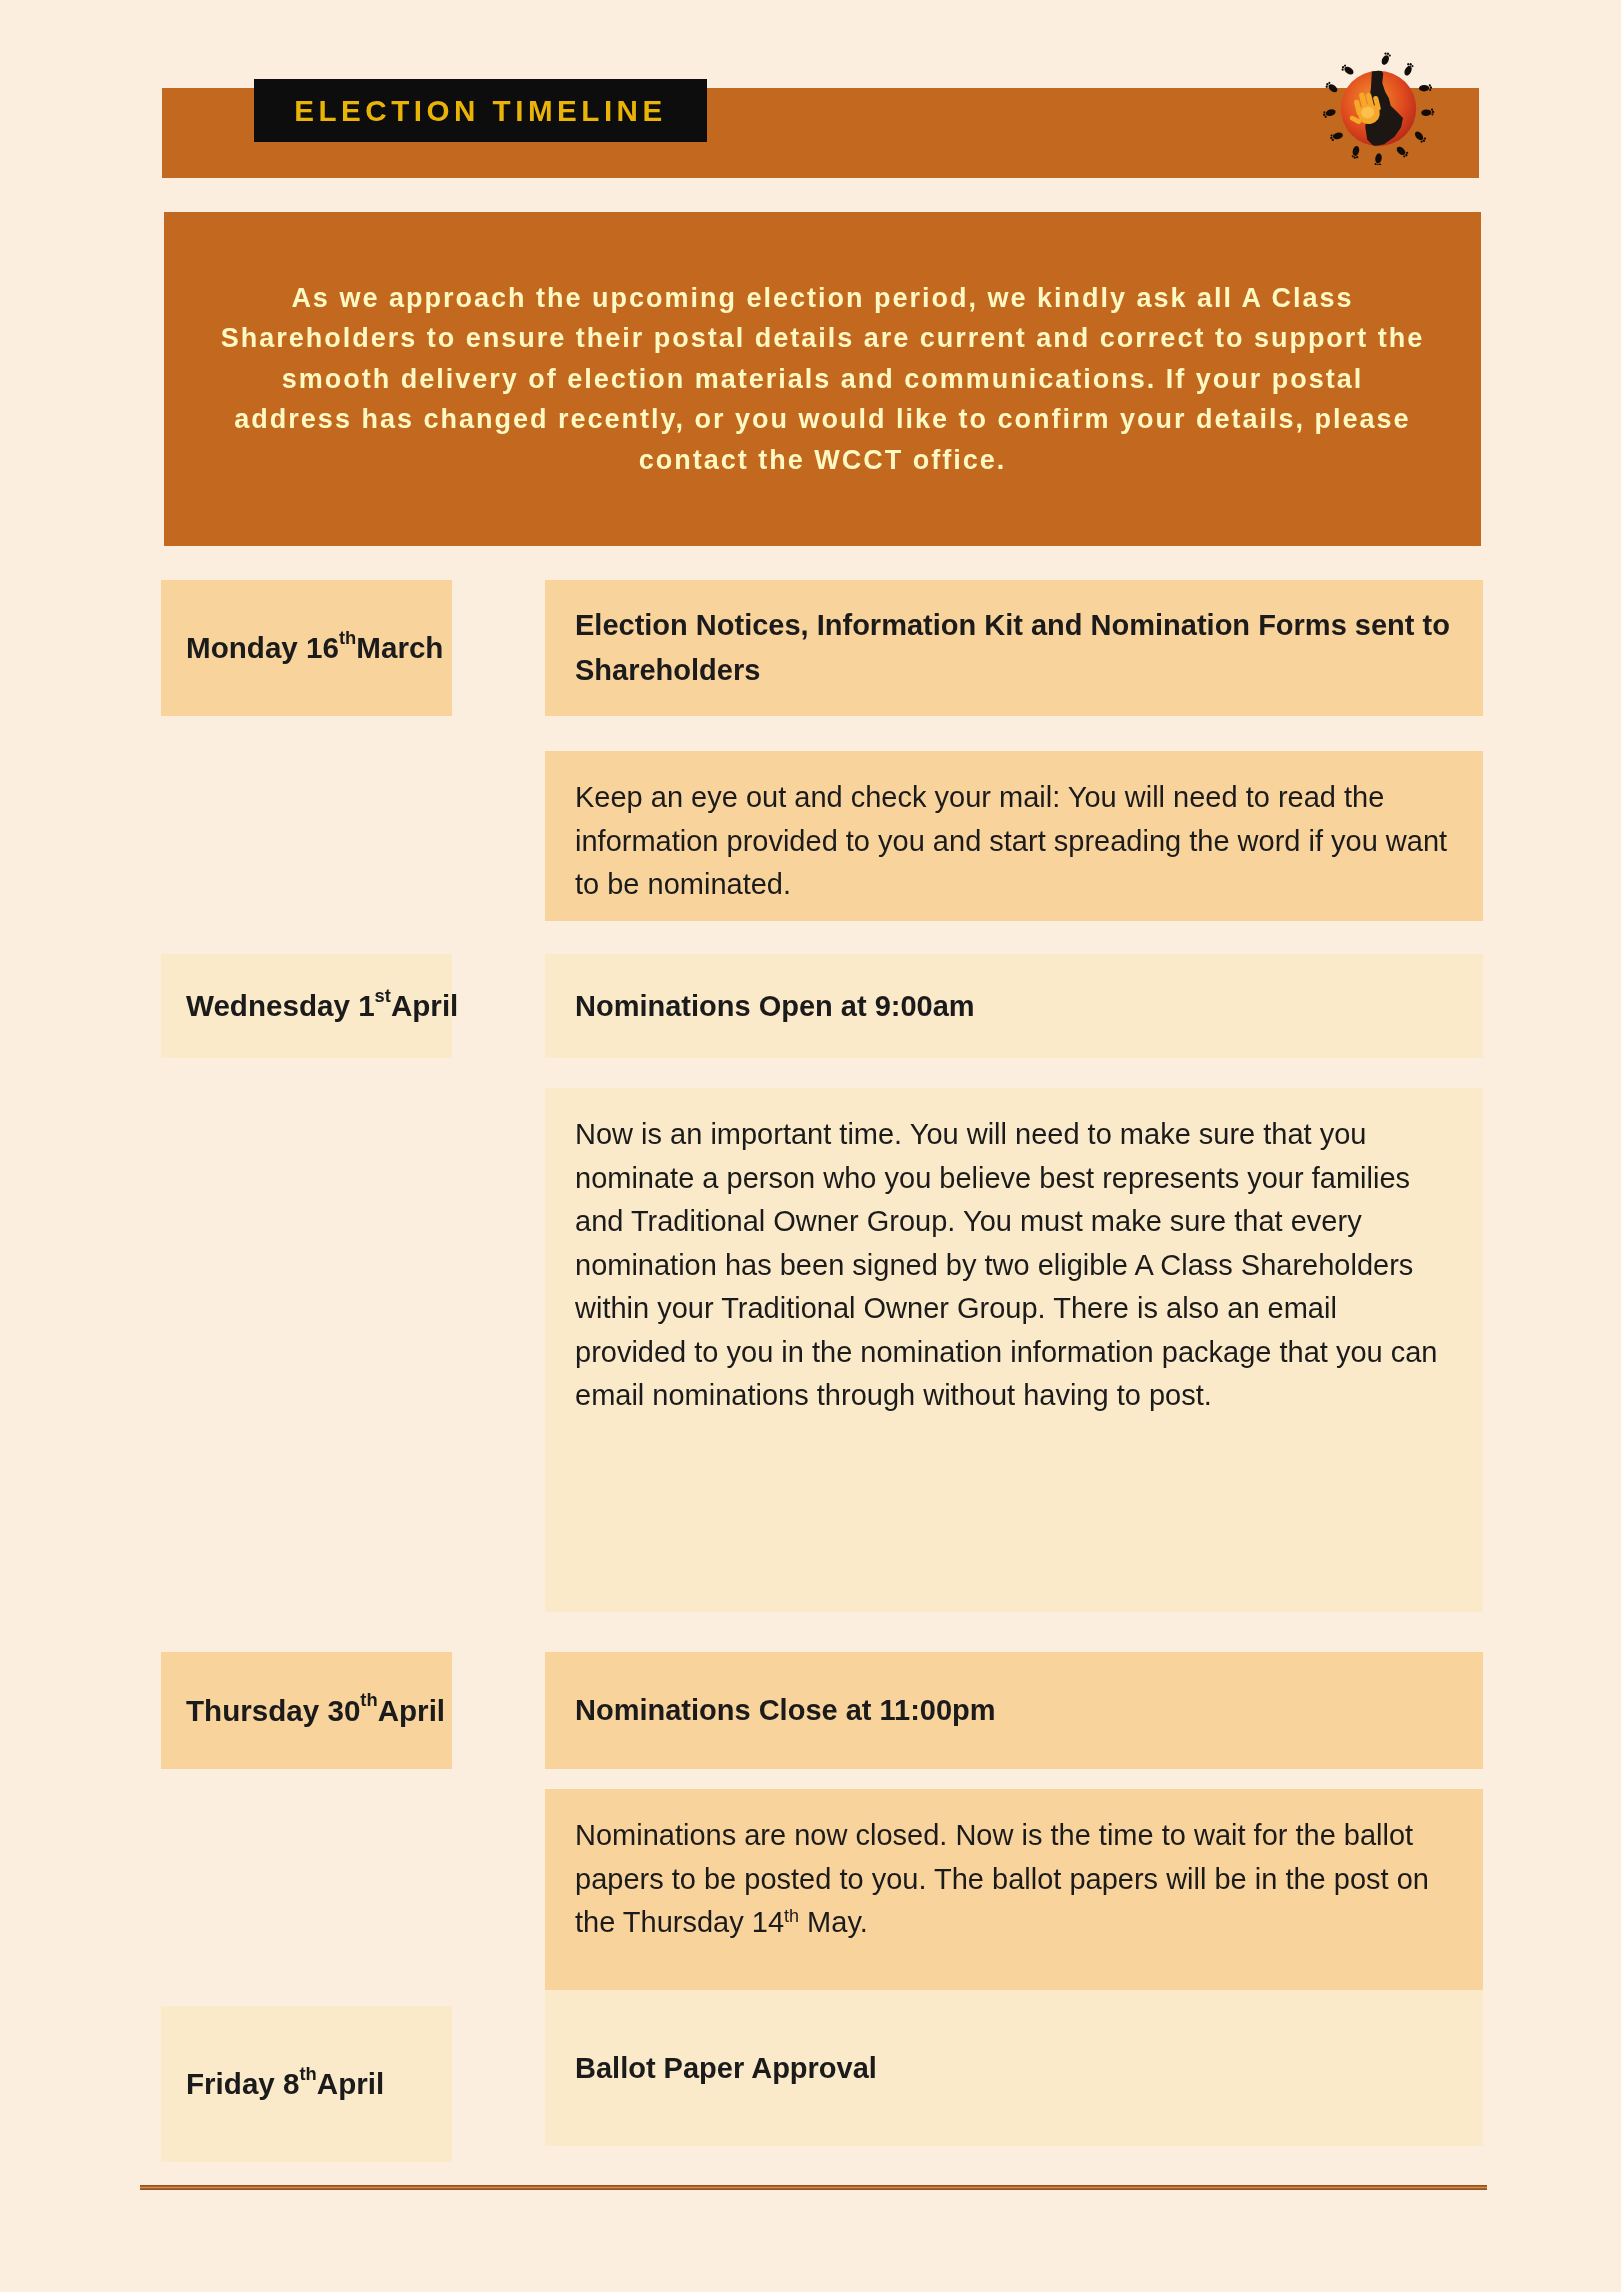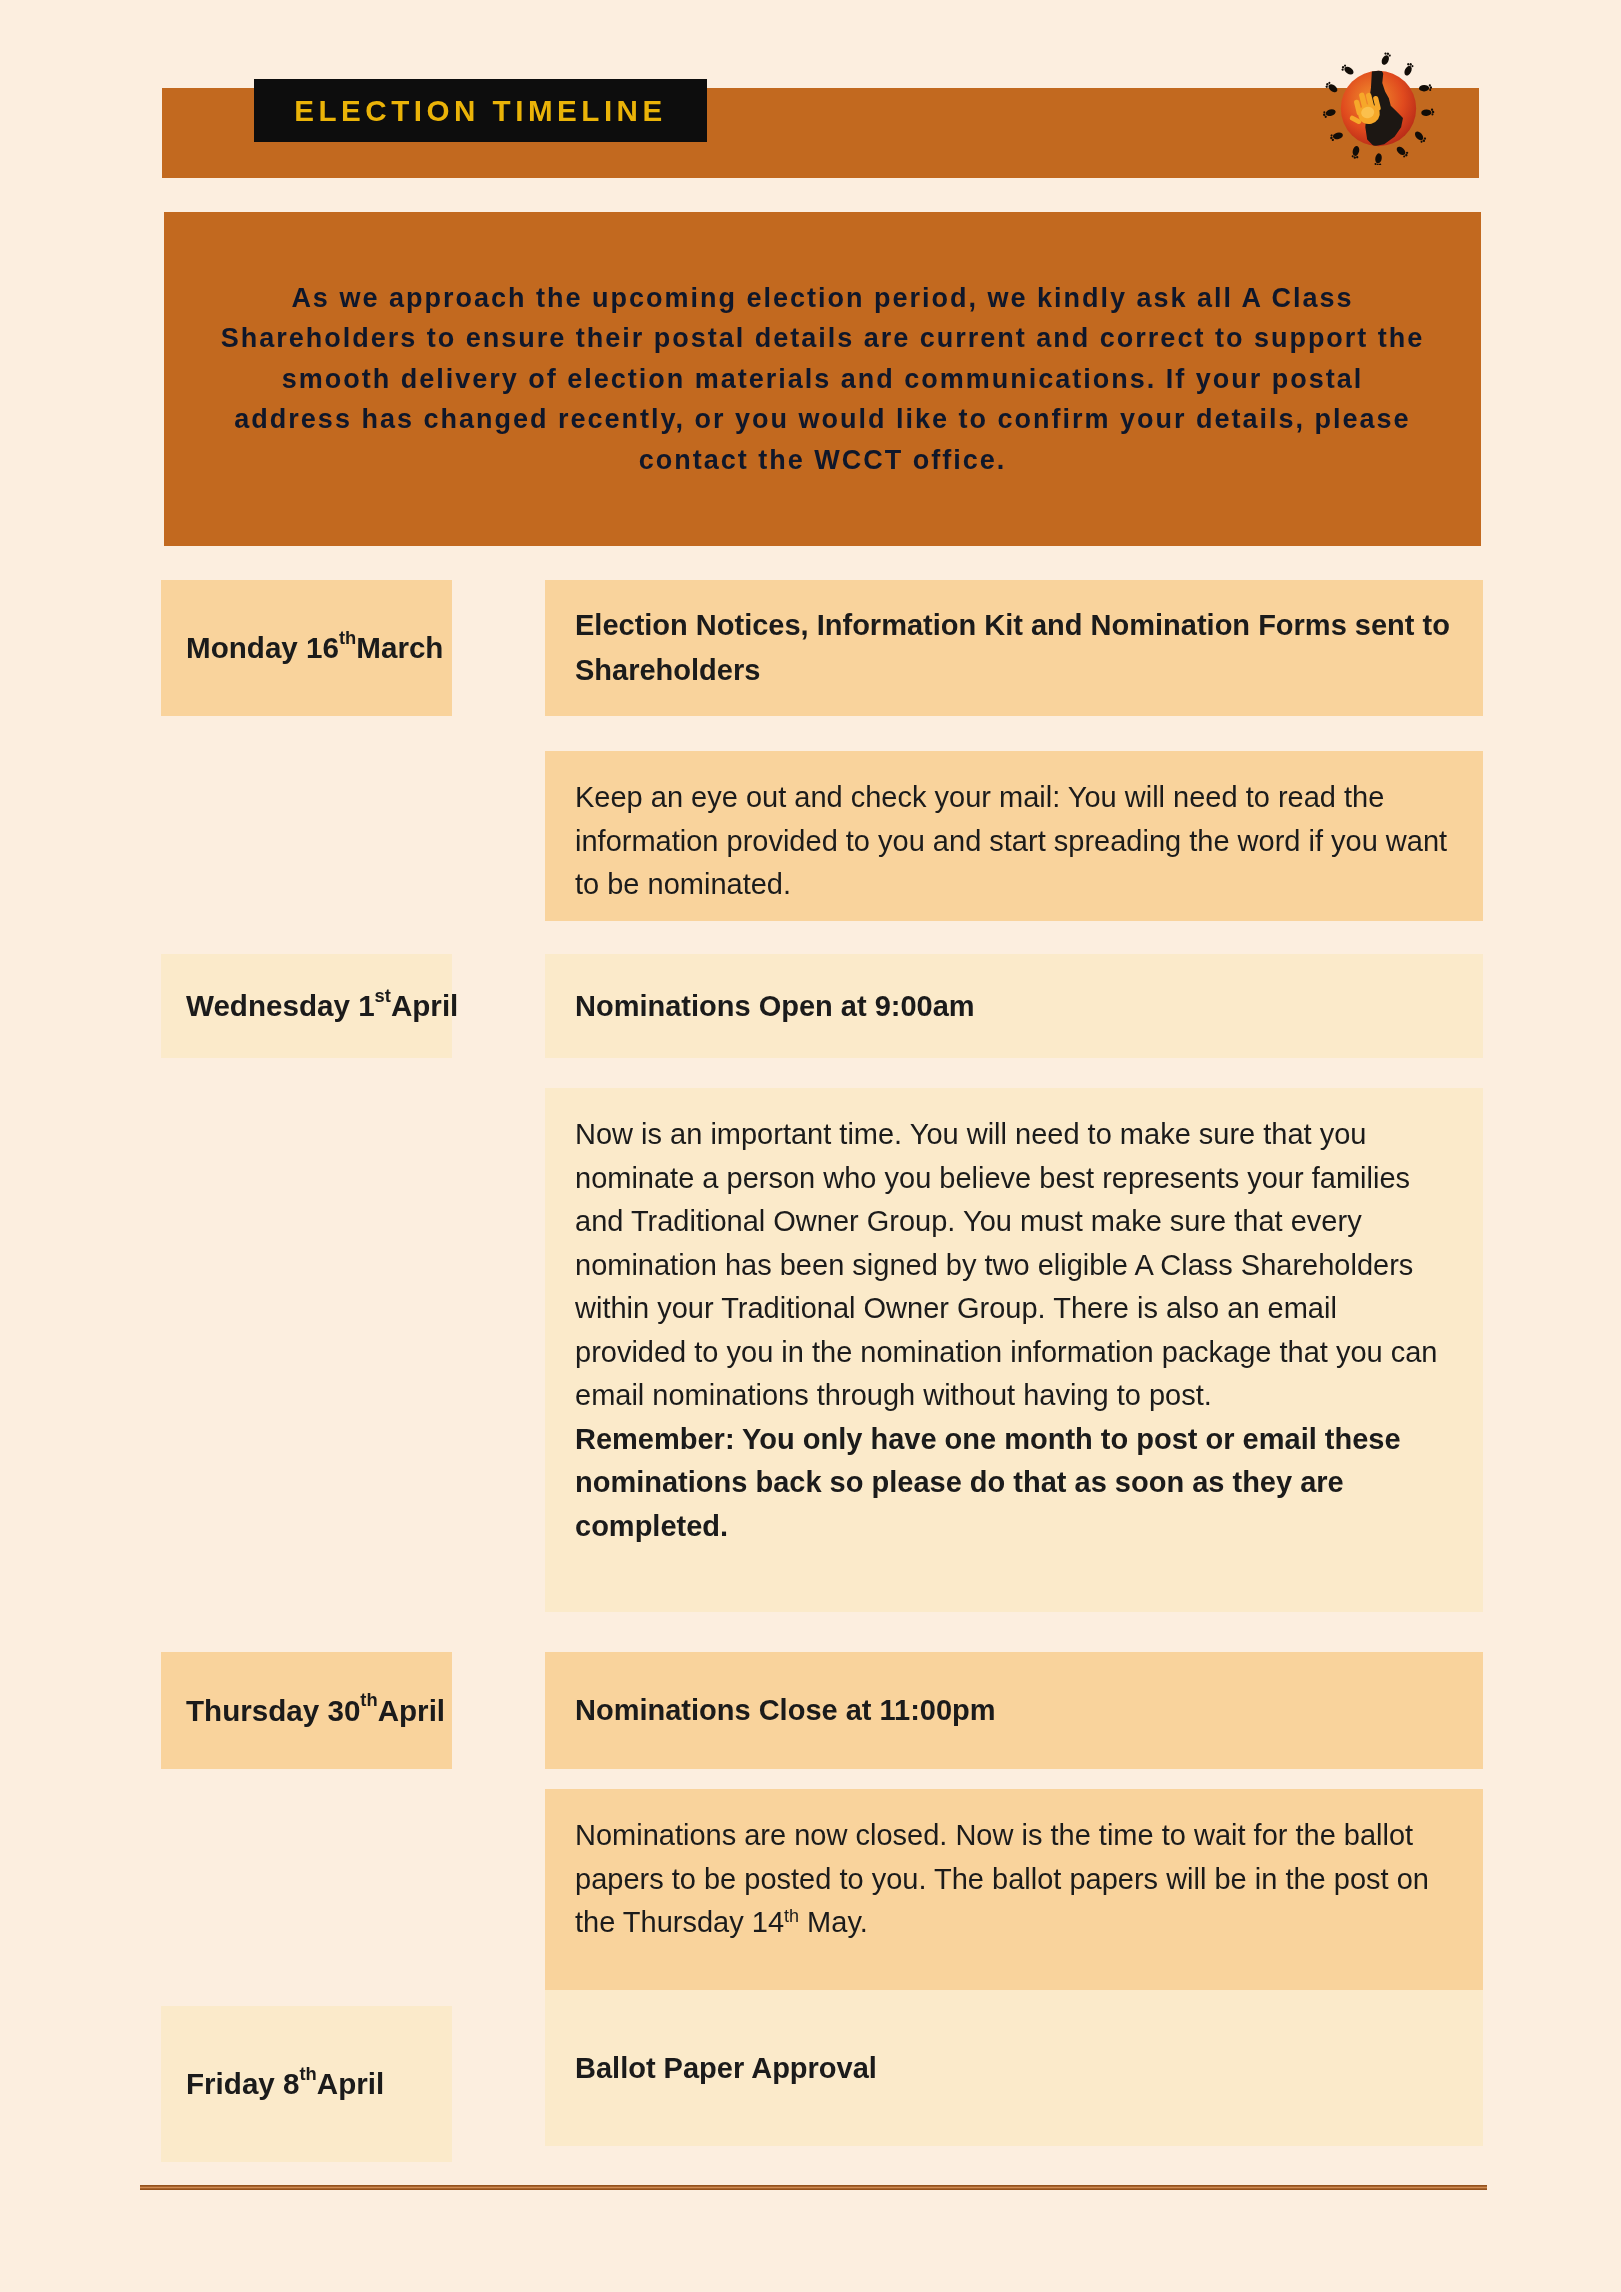--- a/index.html
+++ b/index.html
@@ -27,21 +27,21 @@
 
   
   .intro{
     left:164px;top:212px;width:1317px;height:334px;
     background:#C2691F;
     display:flex;align-items:center;justify-content:center;
   }
   .intro .t{
     max-width:1205px;
     text-align:center;
-    color:#0f172a;
+    color:#fef9c3;
     font-size:27px;font-weight:bold;
     letter-spacing:2px;
     line-height:1.5;
   }
 
   
   .tone-peach{background:#F9D39C;}
   .tone-cream{background:#FBEACA;}
   .date-box{
     left:161px;width:291px;
@@ -153,21 +153,20 @@
   <span>Wednesday 1</span>
     <span class="sup">st</span>
     <span> April</span>
 </div>
 <div class="abs event-box tone-cream" style="top:954px;height:104px;">
   <span>Nominations Open at 9:00am</span>
 </div>
 
 <div class="abs note-box tone-cream" style="top:1088px;height:524px;">
   <span>Now is an important time. You will need to make sure that you nominate a person who you believe best represents your families and Traditional Owner Group. You must make sure that every nomination has been signed by two eligible A Class Shareholders within your Traditional Owner Group. There is also an email provided to you in the nomination information package that you can email nominations through without having to post.</span>
-  <span class="bold">Remember: You only have one month to post or email these nominations back so please do that as soon as they are completed.</span>
 </div>
 
 <div class="abs date-box tone-peach" style="top:1652px;height:117px;">
   <span>Thursday 30</span>
     <span class="sup">th</span>
     <span> April</span>
 </div>
 <div class="abs event-box tone-peach" style="top:1652px;height:117px;">
   <span>Nominations Close at 11:00pm</span>
 </div>

